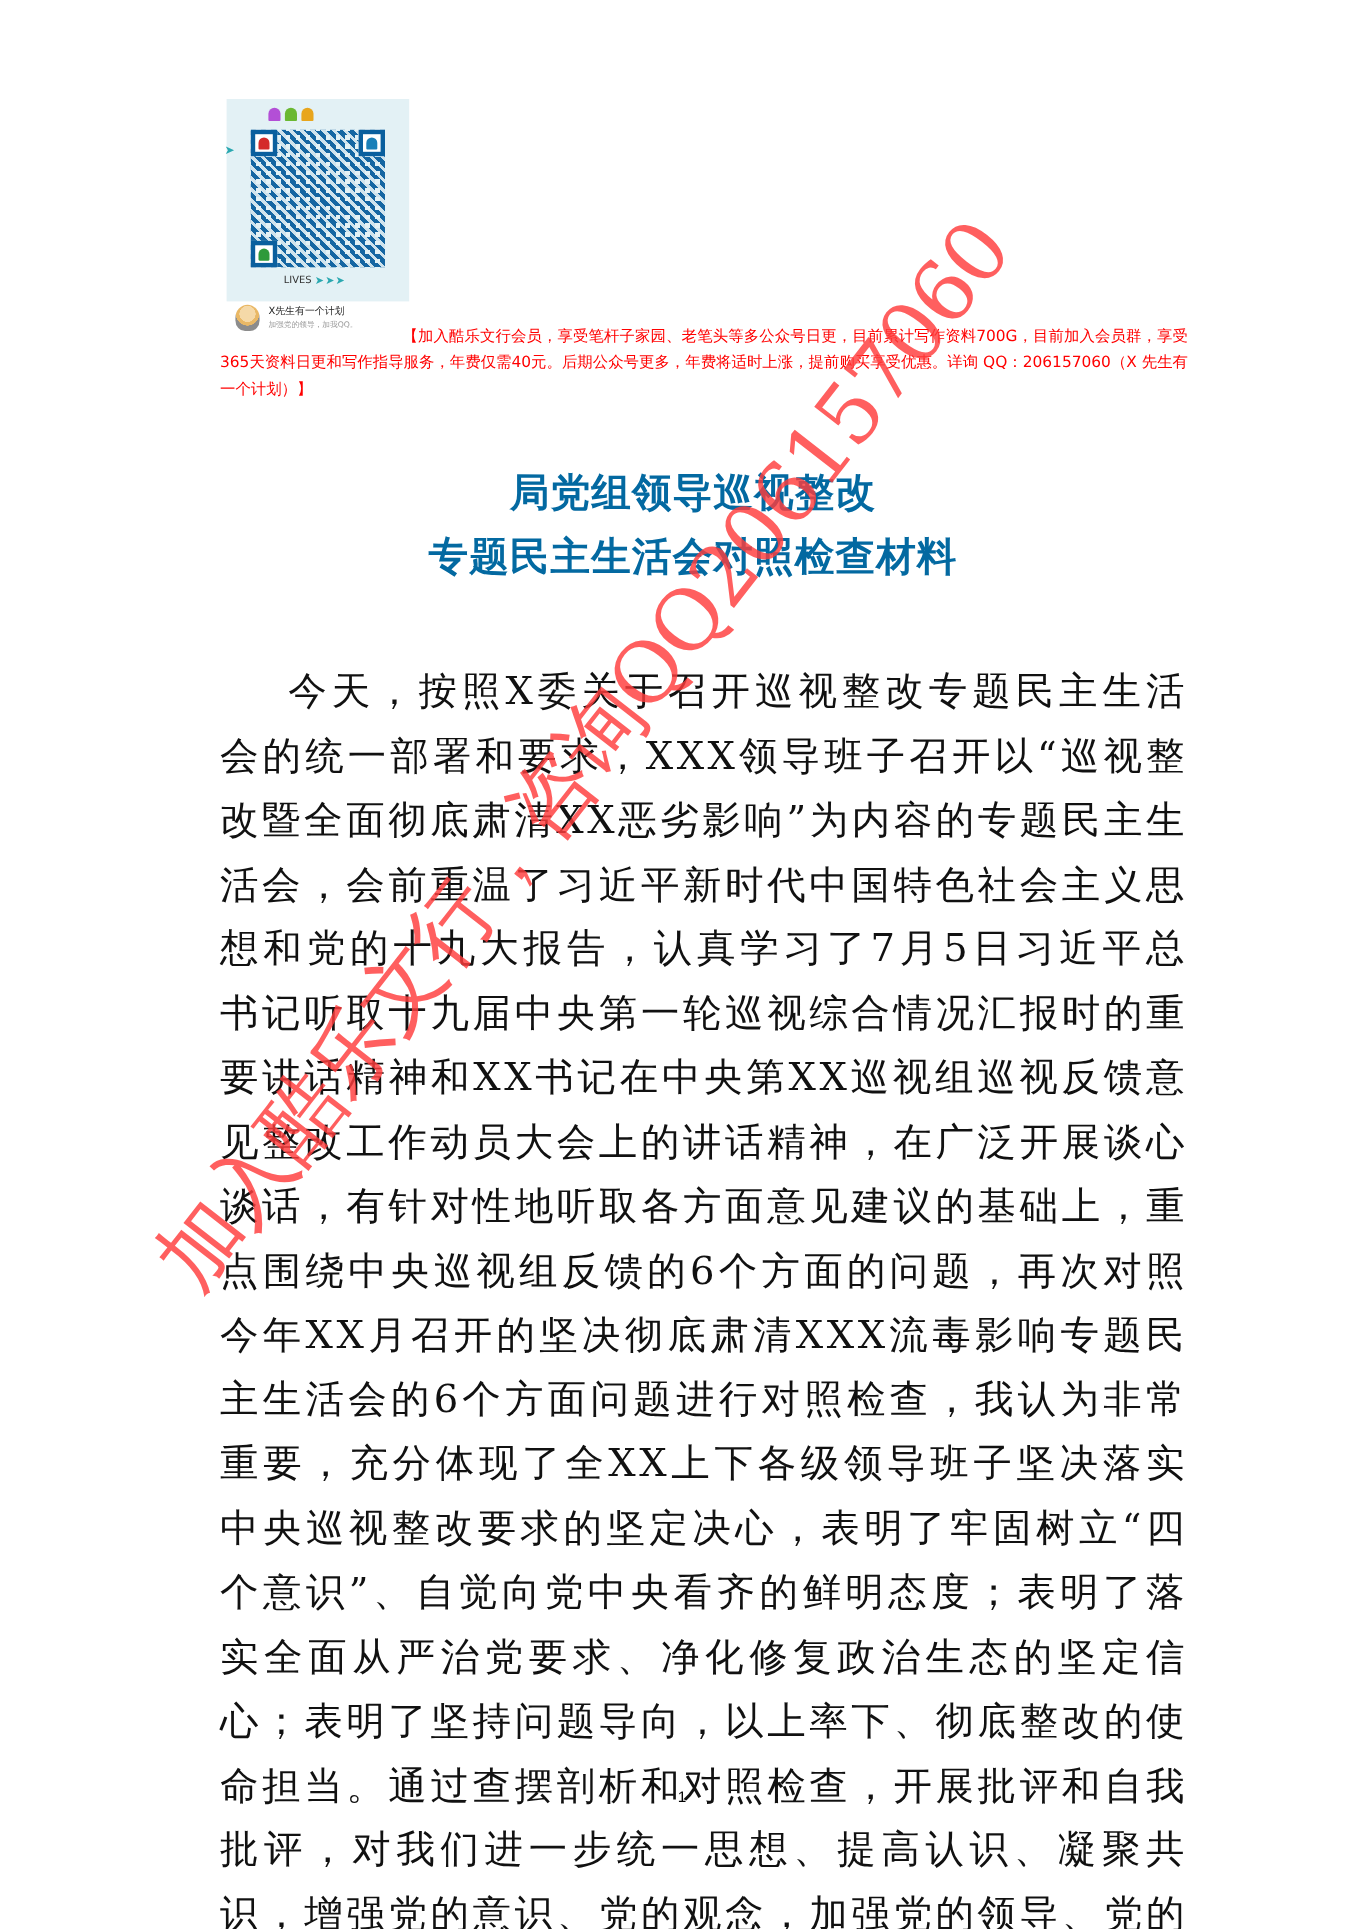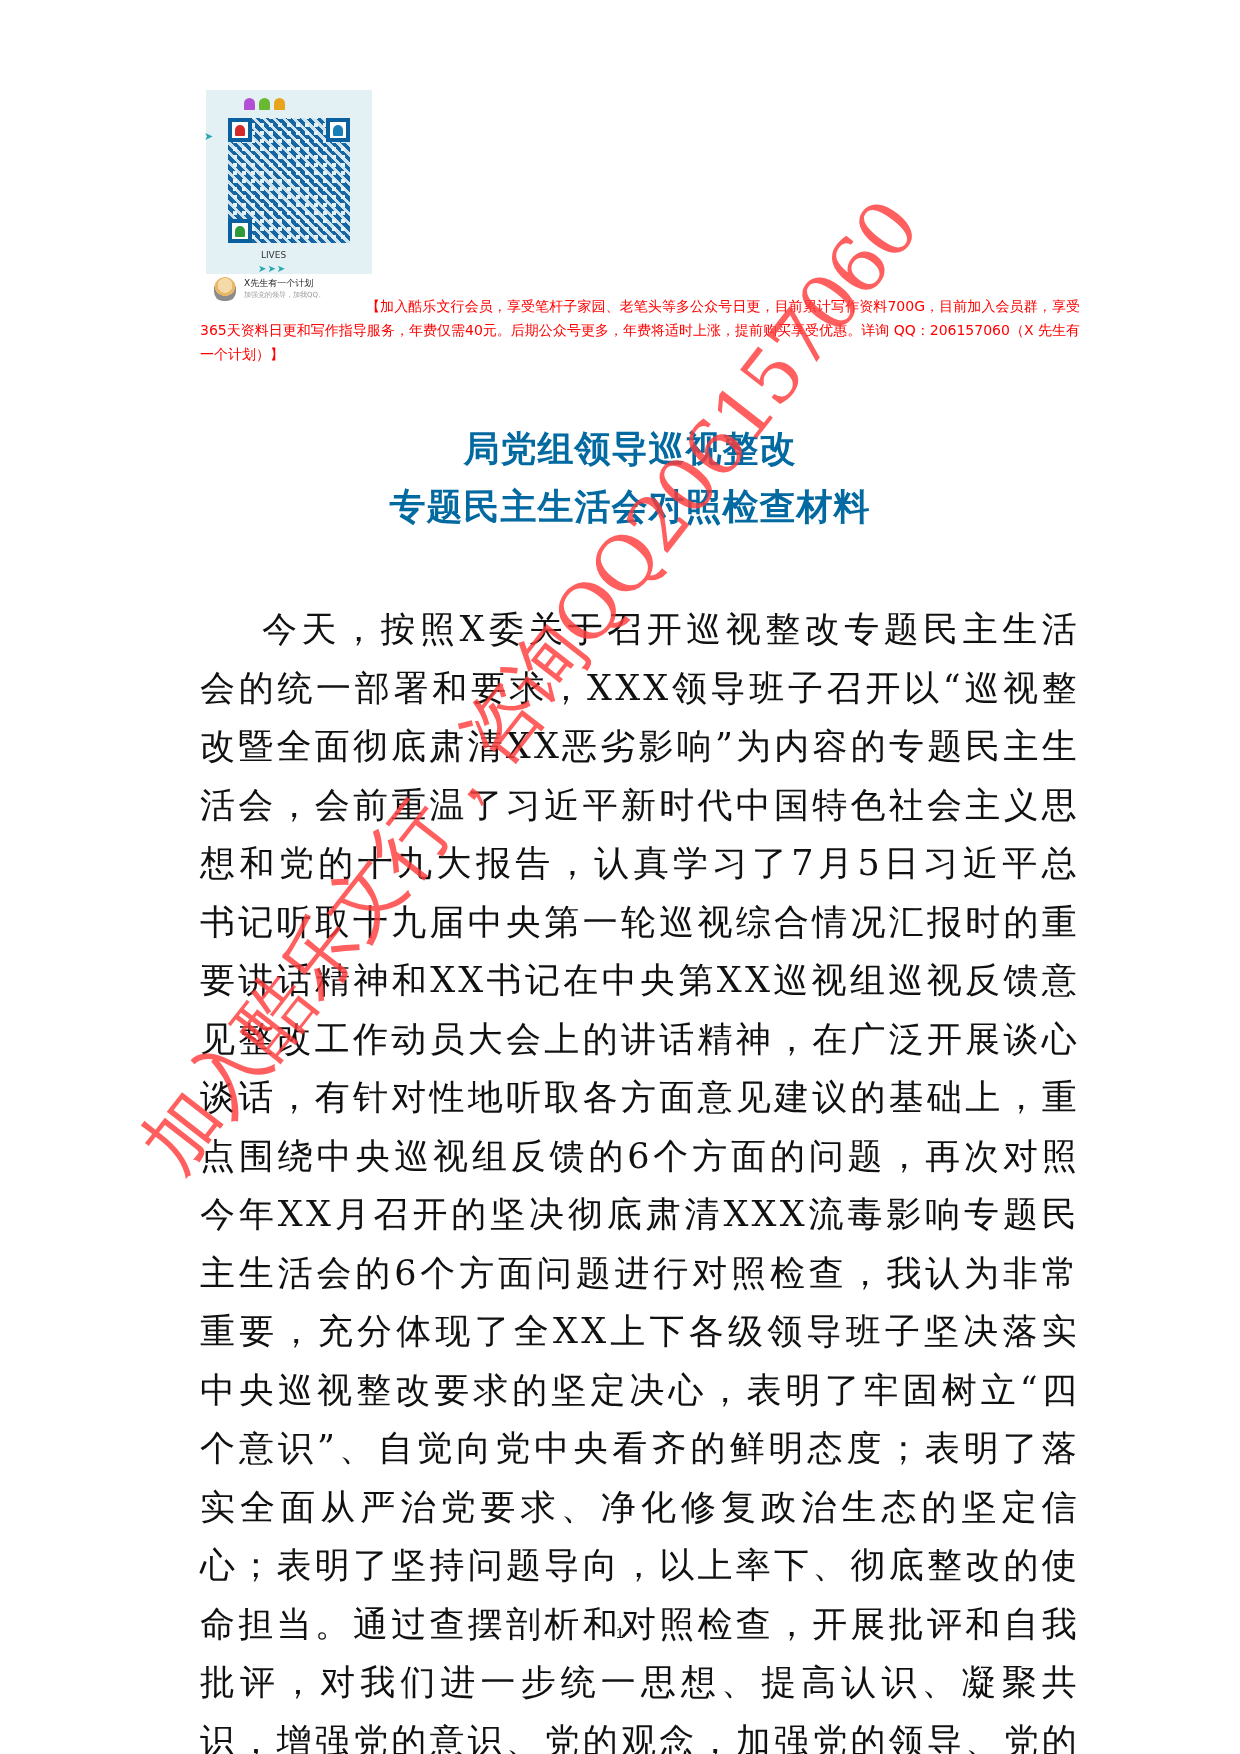--- a/index.html
+++ b/index.html
@@ -87,23 +87,22 @@
       font-family: "DejaVu Sans", sans-serif;
     }
     .qr-lives {
       position: absolute;
       left: 52px;
       top: 160px;
       font-family: "DejaVu Sans", sans-serif;
       font-size: 9px;
       color: #333333;
       display: flex;
-      align-items: flex-end;
+      align-items: flex-start;
       gap: 3px;
-      flex-direction: column;
     }
     .qr-lives .fishes {
       color: #2aa8b0;
       font-size: 10px;
       letter-spacing: 1px;
     }
 
     .qr-profile {
       position: absolute;
       left: 214px;

